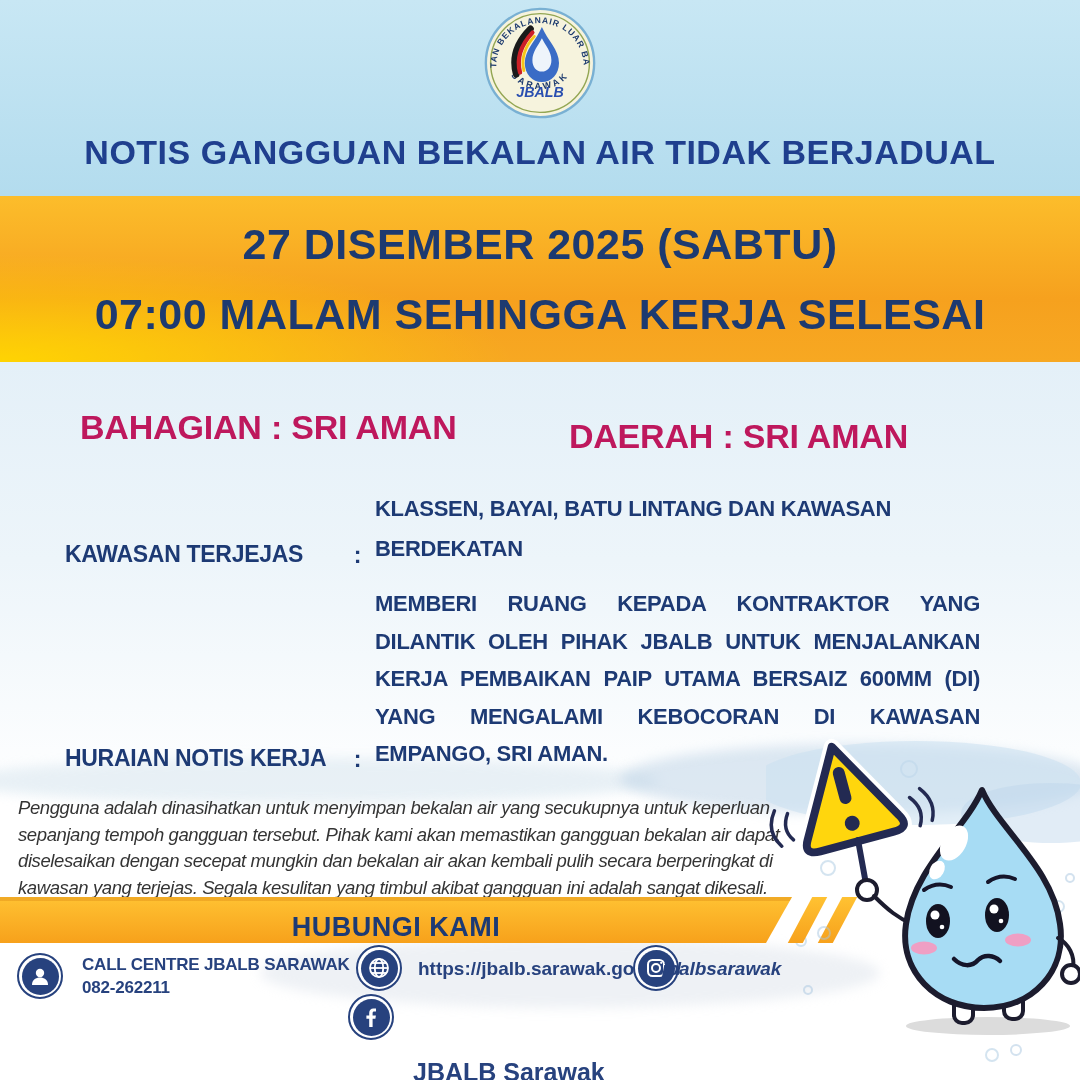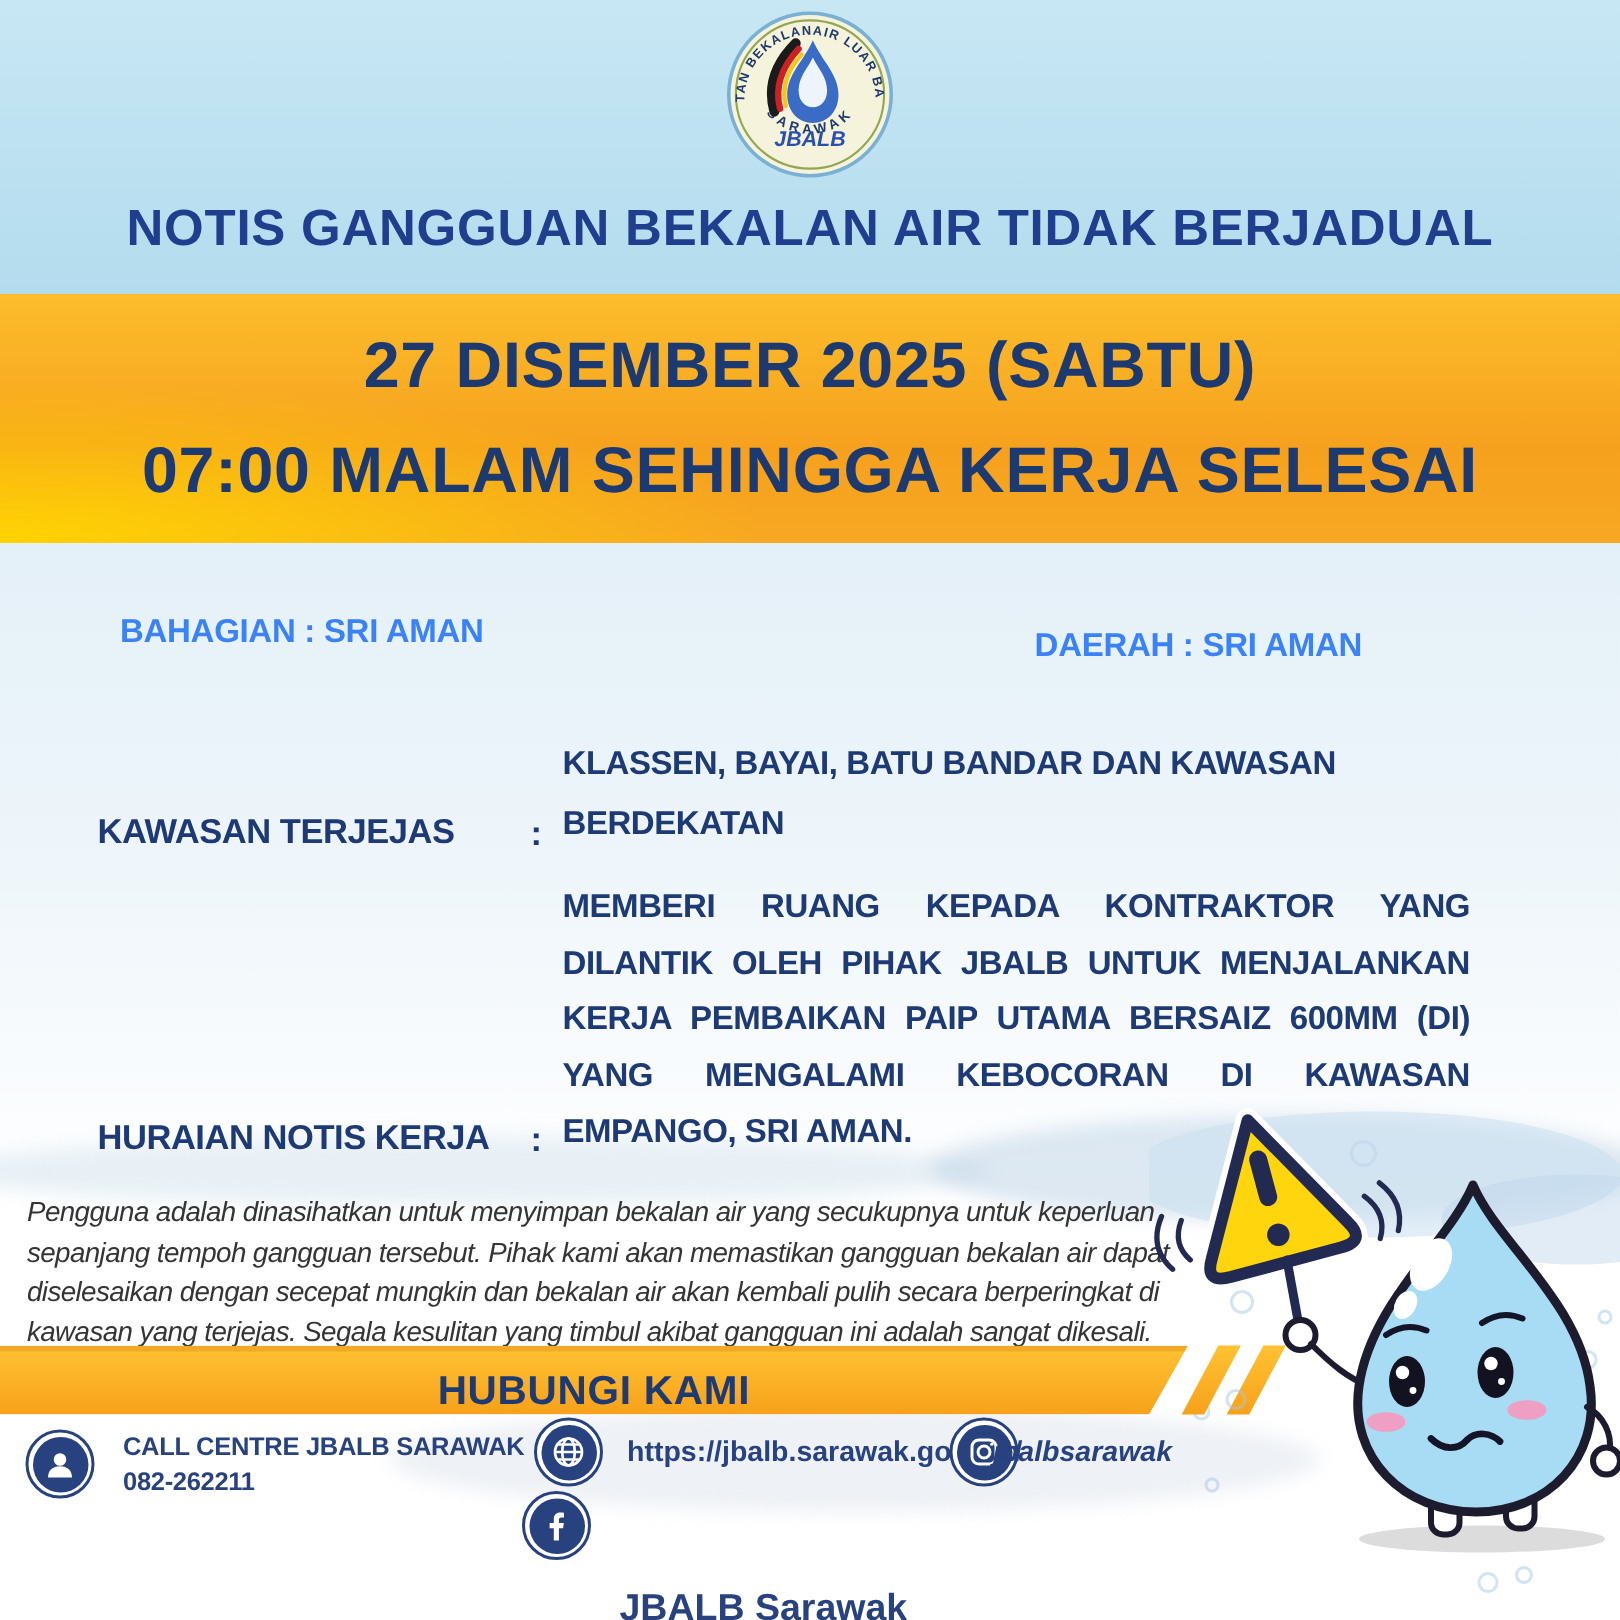--- a/index.html
+++ b/index.html
@@ -27,21 +27,21 @@
   
   .banner{position:absolute;left:0;top:196px;width:1080px;height:166px;
     background:
       radial-gradient(95% 130% at 0% 100%, rgba(255,214,0,.95) 0%, rgba(255,214,0,0) 50%),
       linear-gradient(180deg,#fcbd2b 0%,#f6a11e 62%,#f7a822 100%);
     display:flex;flex-direction:column;justify-content:center;align-items:center;gap:16px;}
   .banner .line{font-size:43px;font-weight:bold;color:#1d3a70;letter-spacing:.5px;line-height:54px;}
 
   
   .region-row{position:absolute;left:80px;top:408px;width:828px;display:flex;justify-content:space-between;}
-  .region{font-size:22px;font-weight:bold;color:#3b82f6;letter-spacing:-.2px;white-space:nowrap;}
+  .region{font-size:34px;font-weight:bold;color:#be185d;letter-spacing:-.2px;white-space:nowrap;}
   .region.daerah{margin-top:9px;}
   .detail{position:absolute;left:65px;width:915px;display:flex;align-items:flex-end;}
   .detail.kawasan{top:489px;}
   .detail.huraian{top:585px;}
   .detail .lbl{width:275px;font-size:23px;font-weight:bold;color:#1d3a74;letter-spacing:-.3px;line-height:30px;white-space:nowrap;}
   .detail .colon{width:35px;text-align:center;font-size:23px;font-weight:bold;color:#1d3a74;}
   .detail .val{flex:1;font-size:22px;font-weight:bold;color:#1d3a74;letter-spacing:-.3px;line-height:40px;}
   .detail.huraian .val{text-align:justify;text-align-last:left;line-height:37.5px;max-width:612px;}
 
   
@@ -129,21 +129,21 @@
     <div class="region daerah">
       <span>DAERAH</span>
       <span>:</span>
       <span>SRI AMAN</span>
     </div>
   </div>
 
   <div class="detail kawasan">
     <div class="lbl">KAWASAN TERJEJAS</div>
     <div class="colon">:</div>
-    <div class="val">KLASSEN, BAYAI, BATU BANDAR DAN KAWASAN BERDEKATAN</div>
+    <div class="val">KLASSEN, BAYAI, BATU LINTANG DAN KAWASAN BERDEKATAN</div>
   </div>
 
   <div class="detail huraian">
     <div class="lbl">HURAIAN NOTIS KERJA</div>
     <div class="colon">:</div>
     <div class="val">MEMBERI RUANG KEPADA KONTRAKTOR YANG DILANTIK OLEH PIHAK JBALB UNTUK MENJALANKAN KERJA PEMBAIKAN PAIP UTAMA BERSAIZ 600MM (DI) YANG MENGALAMI KEBOCORAN DI KAWASAN EMPANGO, SRI AMAN.</div>
   </div>
 
   <div class="disclaimer">Pengguna adalah dinasihatkan untuk menyimpan bekalan air yang secukupnya untuk keperluan sepanjang tempoh gangguan tersebut. Pihak kami akan memastikan gangguan bekalan air dapat diselesaikan dengan secepat mungkin dan bekalan air akan kembali pulih secara berperingkat di kawasan yang terjejas. Segala kesulitan yang timbul akibat gangguan ini adalah sangat dikesali.</div>
 

